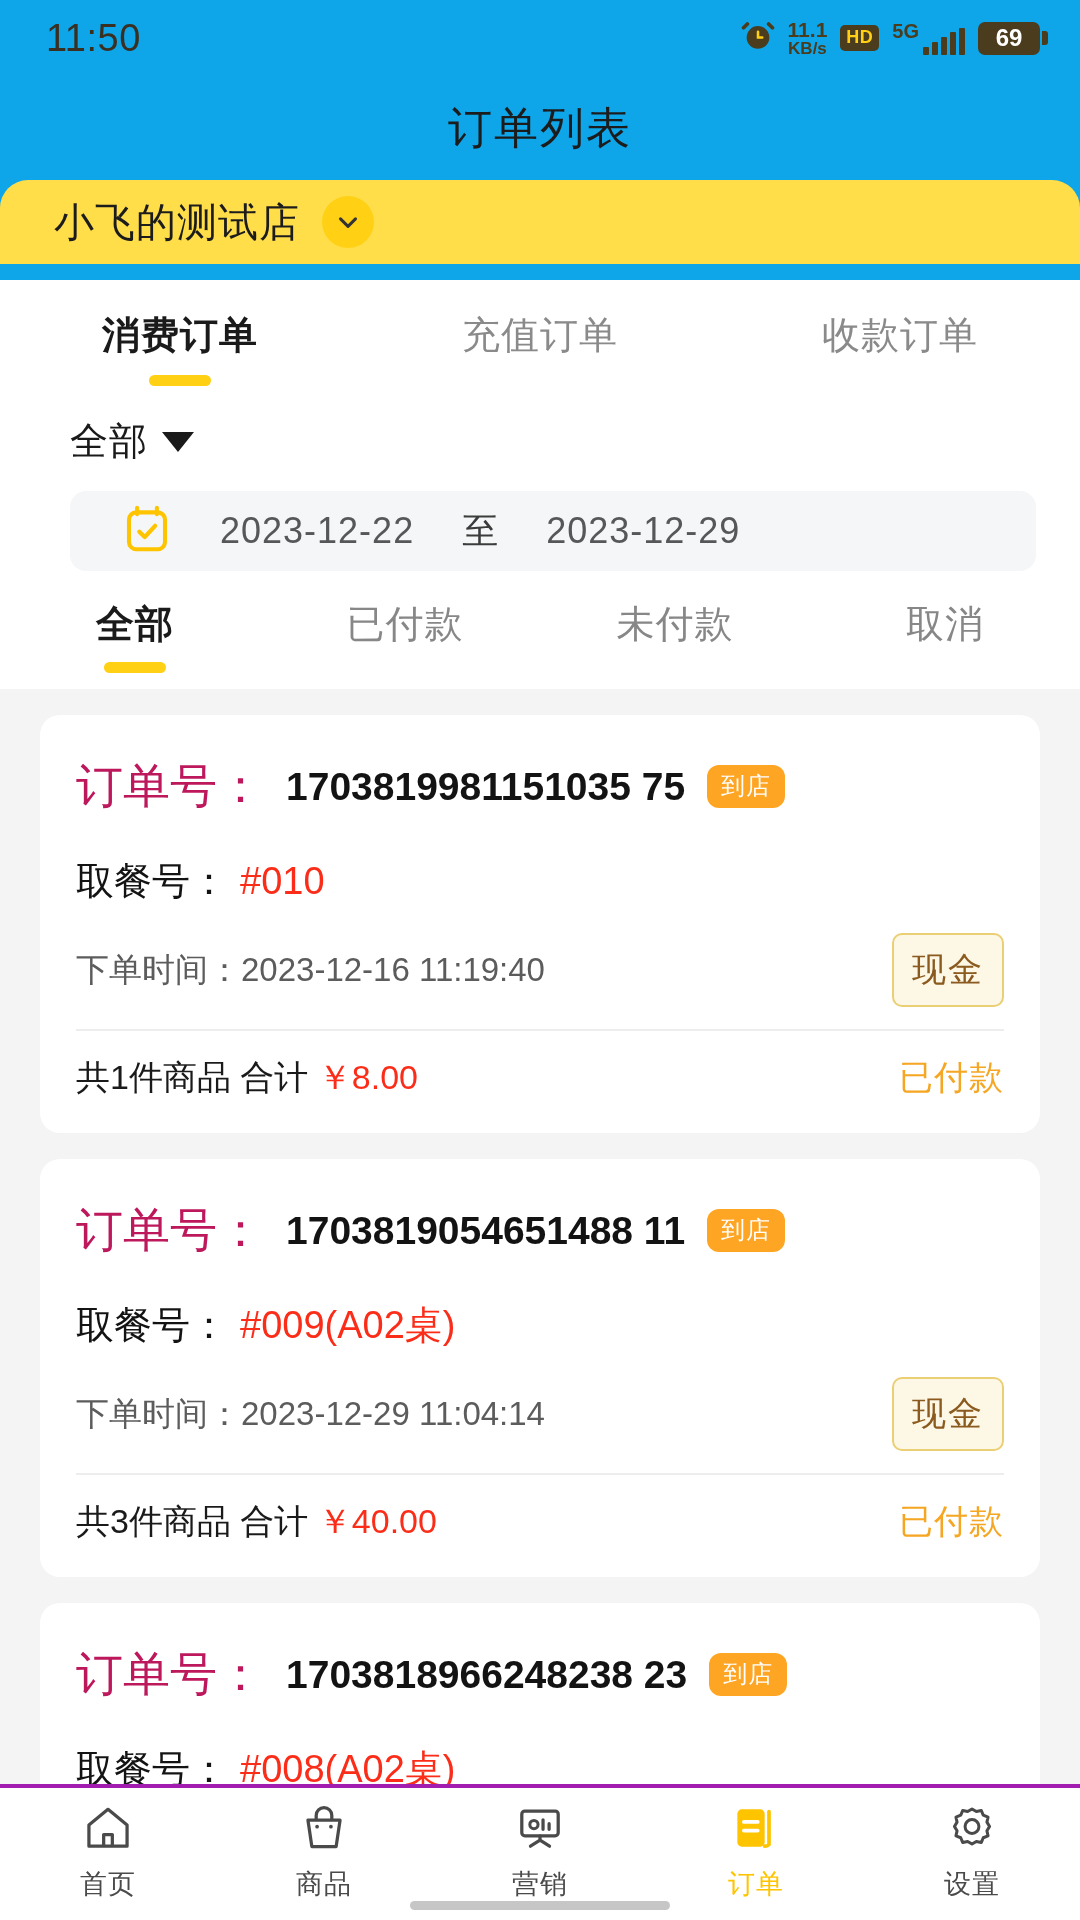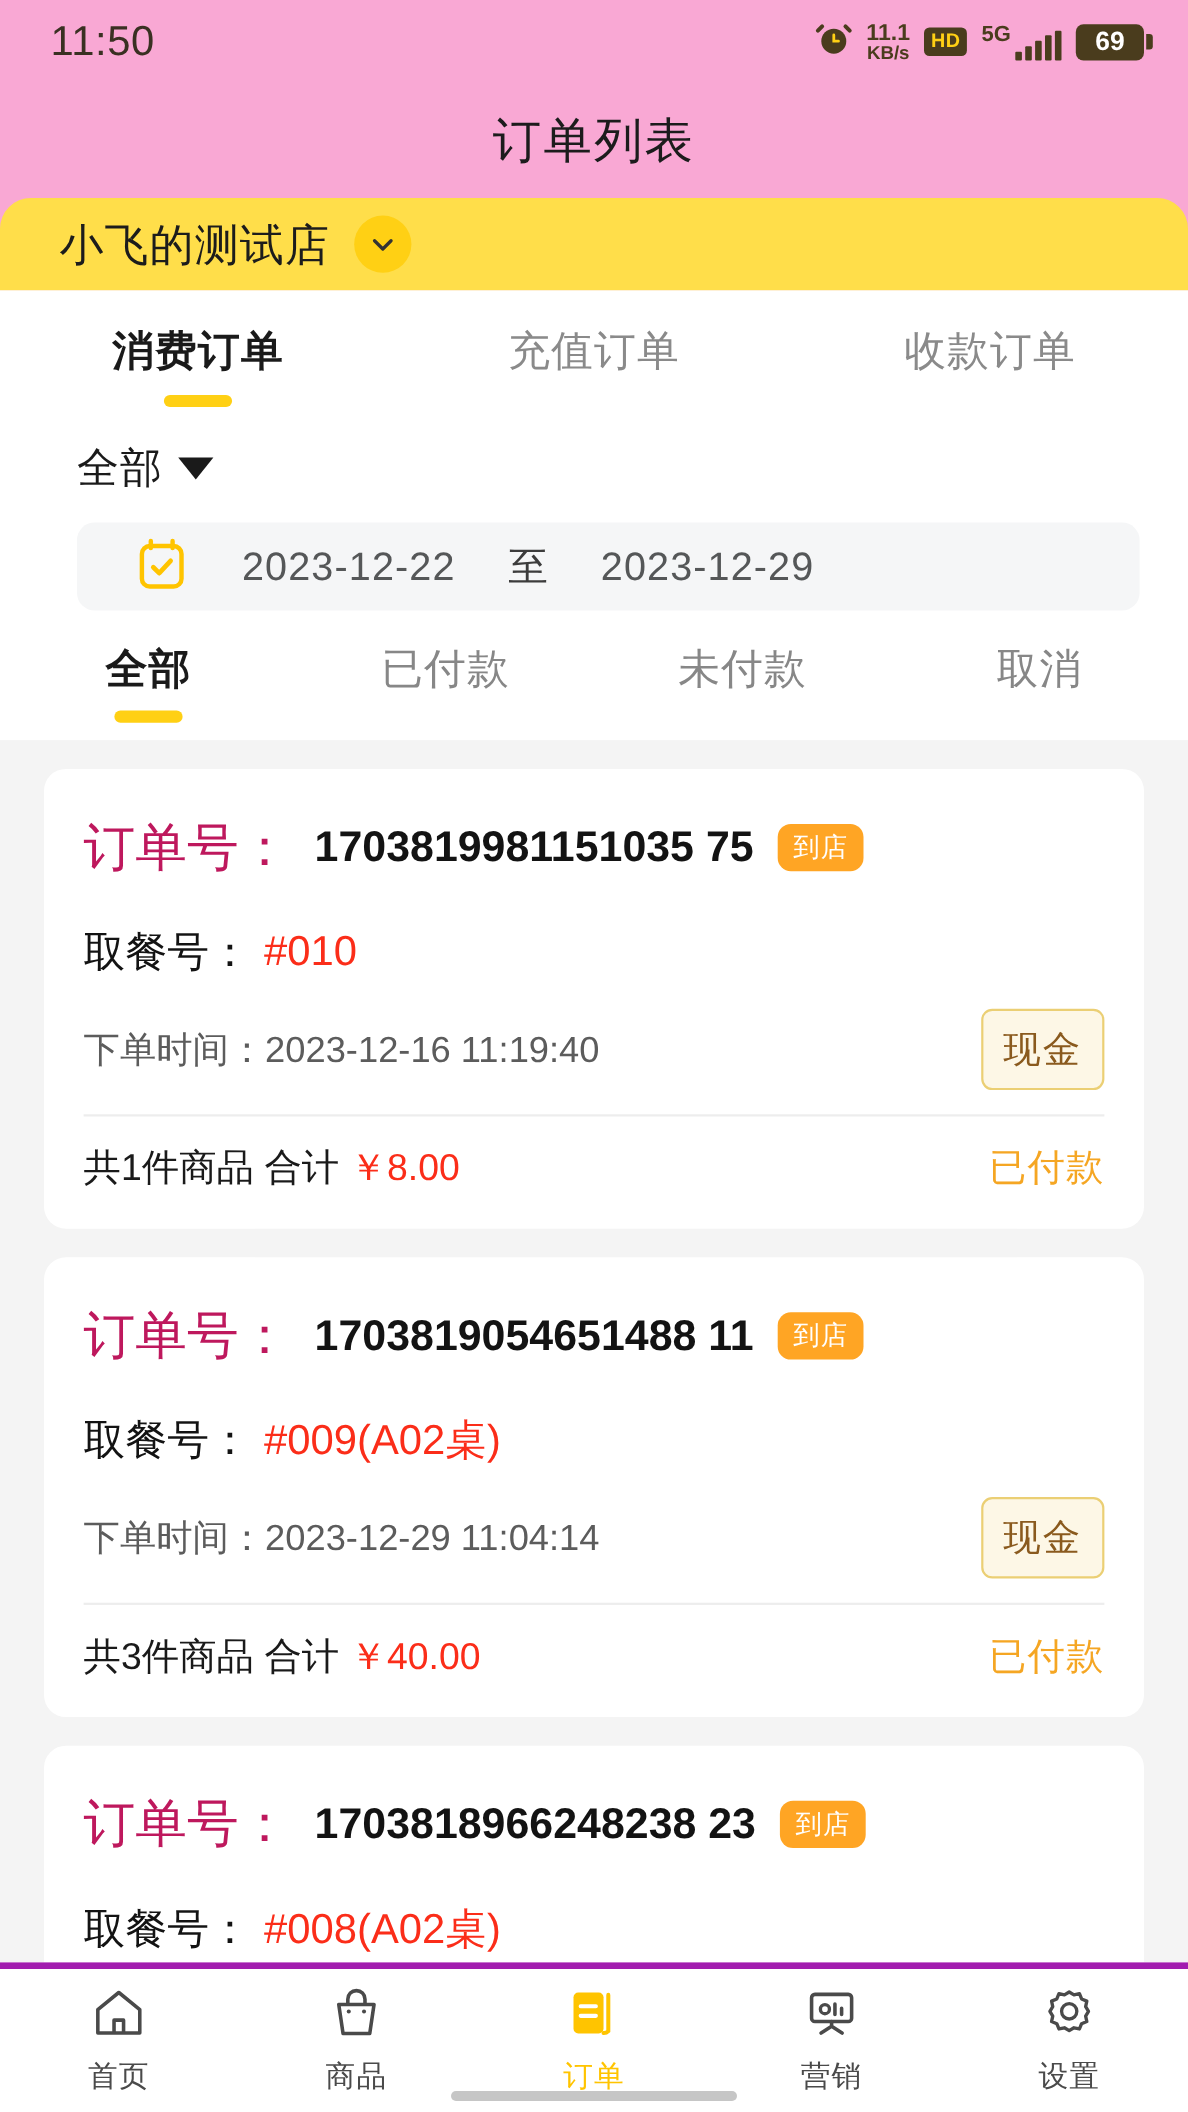--- a/index.html
+++ b/index.html
@@ -14,23 +14,23 @@
     position: relative;
     width: 1080px;
     height: 1920px;
     background: #f4f4f4;
     display: flex;
     flex-direction: column;
   }
 
   
   .header-block {
-    background: #f9a8d4;
+    background: #0ea5e9;
     flex: 0 0 auto;
-    padding-bottom: 0;
+    padding-bottom: 16px;
   }
   .status-bar {
     height: 76px;
     display: flex;
     align-items: center;
     justify-content: space-between;
     padding: 0 40px 0 46px;
   }
   .status-time {
     font-size: 38px;
@@ -324,21 +324,21 @@
   .summary { font-size: 34px; color: #1a1a1a; letter-spacing: 0px; }
   .summary .amt { color: #FB2D19; }
   .pay-status { font-size: 34px; color: #F5A623; letter-spacing: 1px; }
 
   
   .bottom-nav {
     position: absolute;
     left: 0; right: 0; bottom: 0;
     height: 136px;
     background: #ffffff;
-    border-top: 6px solid #a21caf;
+    border-top: 4px solid #a21caf;
     display: flex;
     align-items: flex-start;
     padding-top: 14px;
   }
   .nav-item {
     flex: 1;
     display: flex;
     flex-direction: column;
     align-items: center;
     gap: 8px;
@@ -542,43 +542,43 @@
         <svg width="52" height="52" viewBox="0 0 24 24">
           <path d="M4.6 8.4 L19.4 8.4 L17.6 20.6 L6.4 20.6 Z" stroke="#4a4a4a" stroke-width="1.5" fill="none" stroke-linejoin="round"></path>
           <path d="M8.4 8.4 L8.4 6.2 A3.6 3.6 0 0 1 15.6 6.2 L15.6 8.4" stroke="#4a4a4a" stroke-width="1.5" fill="none"></path>
           <circle cx="8.8" cy="11.4" r="0.85" fill="#4a4a4a"></circle>
           <circle cx="15.2" cy="11.4" r="0.85" fill="#4a4a4a"></circle>
         </svg>
       </span>
       <span class="nav-label">商品</span>
     </div>
 
-    <div class="nav-item active">
-      <span>
-        <svg width="52" height="52" viewBox="0 0 24 24">
-          <rect x="3.4" y="3.4" width="12.6" height="17.2" rx="2" fill="#FFC400"></rect>
-          <path d="M18 4.4 L18 19.6 A2.6 2.6 0 0 1 16 20.4" stroke="#FFC400" stroke-width="1.7" fill="none" stroke-linecap="round"></path>
-          <path d="M6.4 9.2 L12.8 9.2 M6.4 13.2 L12.8 13.2" stroke="#ffffff" stroke-width="1.7" stroke-linecap="round"></path>
-        </svg>
-      </span>
-      <span class="nav-label">订单</span>
-    </div>
-
     <div class="nav-item">
       <span>
         <svg width="52" height="52" viewBox="0 0 24 24">
           <rect x="3.6" y="4.2" width="16.8" height="11.4" rx="1.4" stroke="#4a4a4a" stroke-width="1.5" fill="none"></rect>
           <circle cx="9.2" cy="10.4" r="1.9" stroke="#4a4a4a" stroke-width="1.4" fill="none"></circle>
           <path d="M13.4 12.6 L13.4 8.2 M16.2 12.6 L16.2 10" stroke="#4a4a4a" stroke-width="1.5" stroke-linecap="round"></path>
           <path d="M12 15.6 L12 17.6 M7.6 20.4 L12 17.6 L16.4 20.4" stroke="#4a4a4a" stroke-width="1.5" fill="none" stroke-linecap="round" stroke-linejoin="round"></path>
         </svg>
       </span>
       <span class="nav-label">营销</span>
     </div>
 
+    <div class="nav-item active">
+      <span>
+        <svg width="52" height="52" viewBox="0 0 24 24">
+          <rect x="3.4" y="3.4" width="12.6" height="17.2" rx="2" fill="#FFC400"></rect>
+          <path d="M18 4.4 L18 19.6 A2.6 2.6 0 0 1 16 20.4" stroke="#FFC400" stroke-width="1.7" fill="none" stroke-linecap="round"></path>
+          <path d="M6.4 9.2 L12.8 9.2 M6.4 13.2 L12.8 13.2" stroke="#ffffff" stroke-width="1.7" stroke-linecap="round"></path>
+        </svg>
+      </span>
+      <span class="nav-label">订单</span>
+    </div>
+
     <div class="nav-item">
       <span>
         <svg width="52" height="52" viewBox="0 0 24 24">
           <path d="M12 3.2 L14 4.4 L16.3 3.9 L17.2 6.1 L19.4 7 L18.9 9.3 L20.1 11.3 L18.9 13.3 L19.4 15.6 L17.2 16.5 L16.3 18.7 L14 18.2 L12 19.4 L10 18.2 L7.7 18.7 L6.8 16.5 L4.6 15.6 L5.1 13.3 L3.9 11.3 L5.1 9.3 L4.6 7 L6.8 6.1 L7.7 3.9 L10 4.4 Z" stroke="#4a4a4a" stroke-width="1.4" fill="none" stroke-linejoin="round"></path>
           <circle cx="12" cy="11.3" r="3.2" stroke="#4a4a4a" stroke-width="1.4" fill="none"></circle>
         </svg>
       </span>
       <span class="nav-label">设置</span>
     </div>
 

